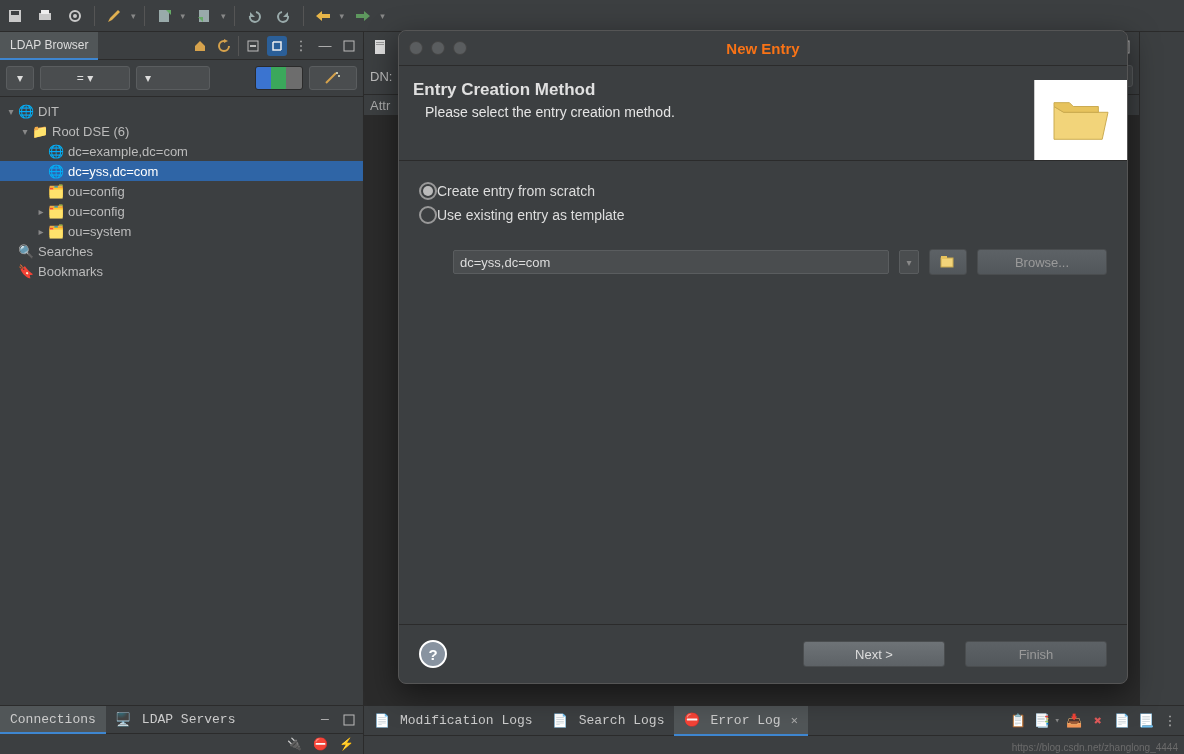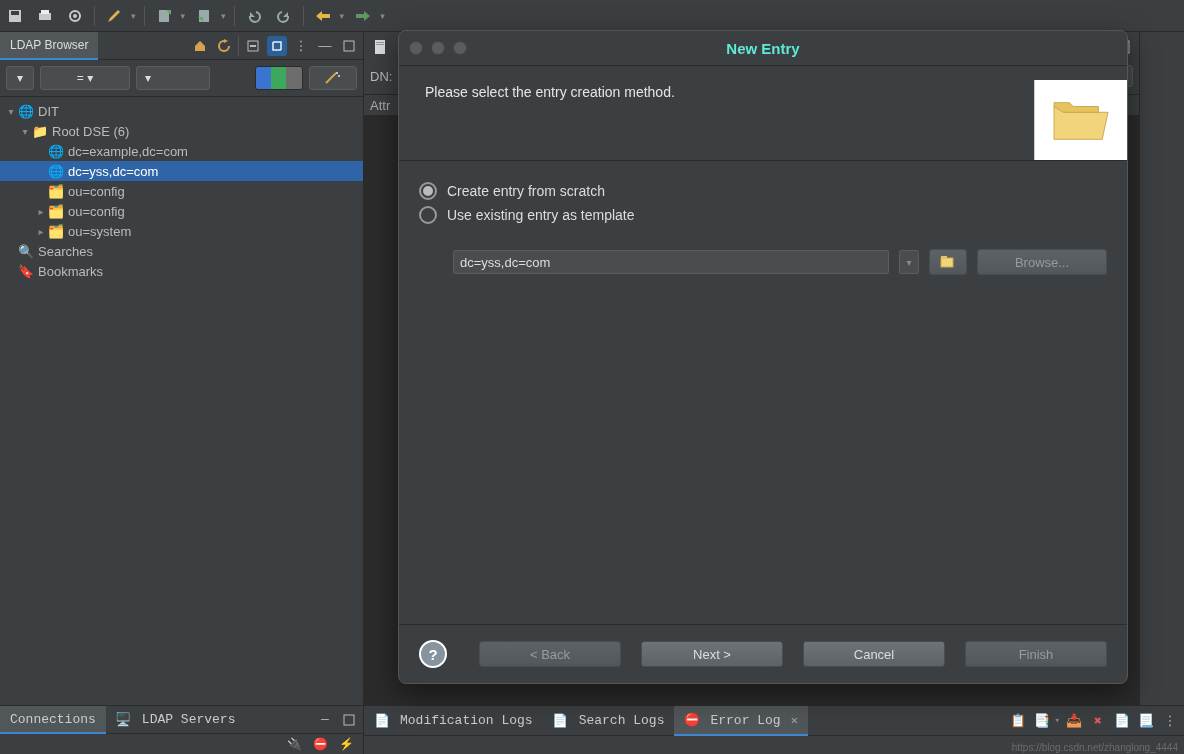--- a/index.html
+++ b/index.html
@@ -266,21 +266,21 @@
     position: relative;
   }
   .traffic {
     display: flex; gap: 8px; margin-left: 10px;
   }
   .tdot { width: 12px; height: 12px; border-radius: 50%; background: #5a5d5f; border: 1px solid #444; }
   .dialog-title {
     position: absolute; left: 0; right: 0;
     text-align: center;
     font-weight: 600;
-    color: #5eead4;
+    color: #f97316;
     font-size: 15px;
   }
   .dialog-header {
     height: 80px;
     background: #3c3f41;
     border-bottom: 1px solid #2b2b2b;
     display: flex;
     align-items: flex-start;
     padding: 14px 0 0 14px;
   }
@@ -292,21 +292,21 @@
     background: #fff;
     display: flex; align-items: center; justify-content: center;
     border-left: 1px solid #ccc;
   }
   .dialog-body {
     flex: 1;
     padding: 18px 20px 0 20px;
     color: #ddd;
   }
   .radio-row {
-    display: flex; align-items: center; gap: 10px;
+    display: flex; align-items: center; 
     height: 24px;
     font-size: 14px;
   }
   .radio {
     width: 14px; height: 14px; border-radius: 50%;
     border: 2px solid #999; position: relative;
     display: inline-block;
   }
   .radio.checked::after {
     content:''; position:absolute; inset: 2px; border-radius:50%; background:#bbb;
@@ -644,20 +644,21 @@
     <div class="traffic">
       <span class="tdot"></span>
       <span class="tdot"></span>
       <span class="tdot"></span>
     </div>
     <div class="dialog-title">New Entry</div>
   </div>
 
   <div class="dialog-header">
     <div class="dh-text">
+      <div class="dh-title">Entry Creation Method</div>
       <div class="dh-sub">Please select the entry creation method.</div>
     </div>
     <div class="dh-icon">
       <svg class="folder-open-svg" viewBox="0 0 64 56">
         <path d="M4 14 L4 48 L54 48 L60 20 L14 20 z" fill="#f2d47a" stroke="#c9a94e"></path>
         <path d="M4 14 L4 10 L20 10 L24 14 L50 14 L50 20 L14 20 z" fill="#e7c35d" stroke="#c9a94e"></path>
       </svg>
     </div>
   </div>
 
@@ -684,28 +685,22 @@
       </span>
       <span class="tbtn disabled" style="width:100px">
         <span>Browse...</span>
       </span>
     </div>
   </div>
 
   <div class="dialog-footer">
     <div class="help-icon">?</div>
     <div class="footer-btns">
-      <span class="tbtn disabled">
-          <span>&lt; Back</span>
-        </span>
       <span class="tbtn">
           <span>Next &gt;</span>
-        </span>
-      <span class="tbtn">
-          <span>Cancel</span>
         </span>
       <span class="tbtn disabled">
           <span>Finish</span>
         </span>
     </div>
   </div>
 </div>
 
 <div class="watermark">https://blog.csdn.net/zhanglong_4444</div>
 

